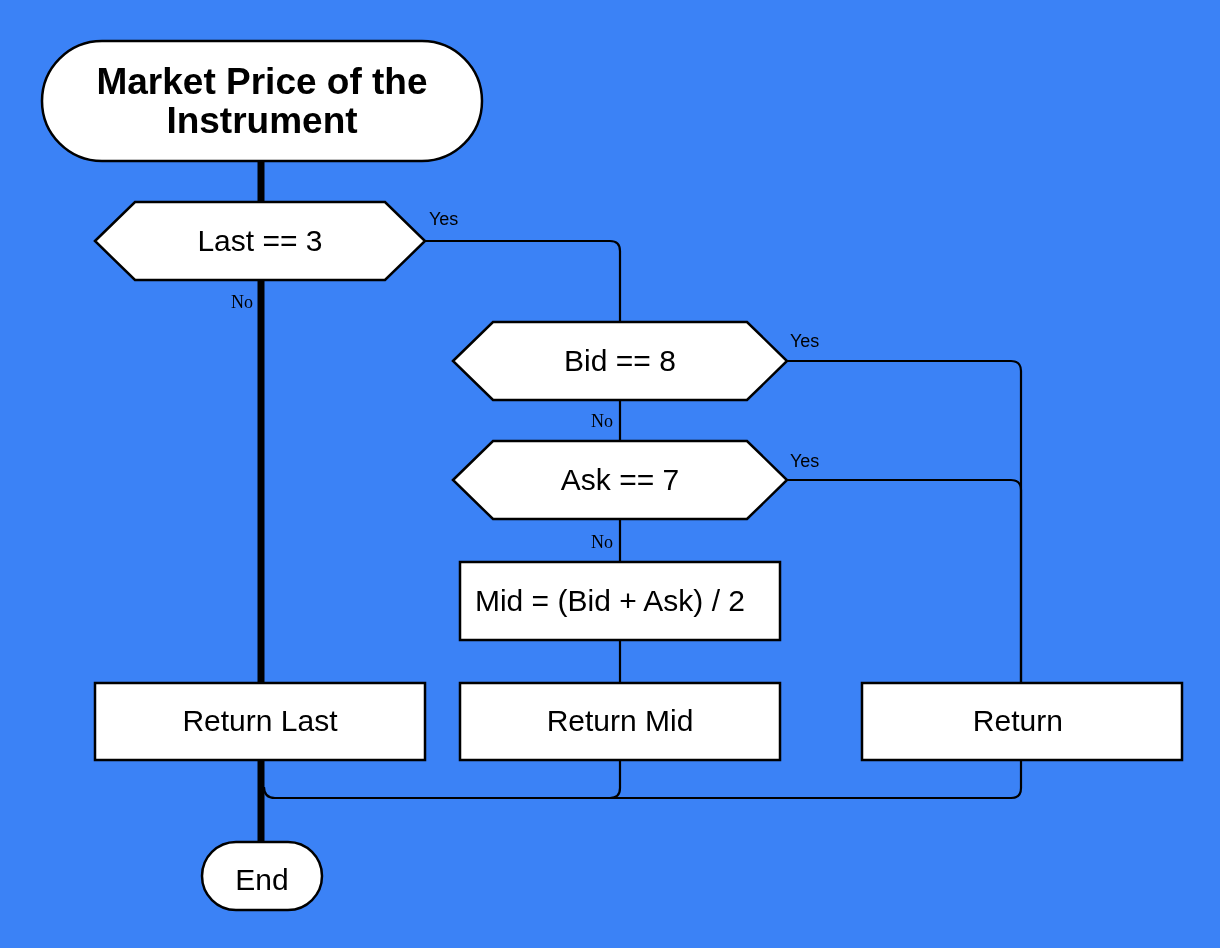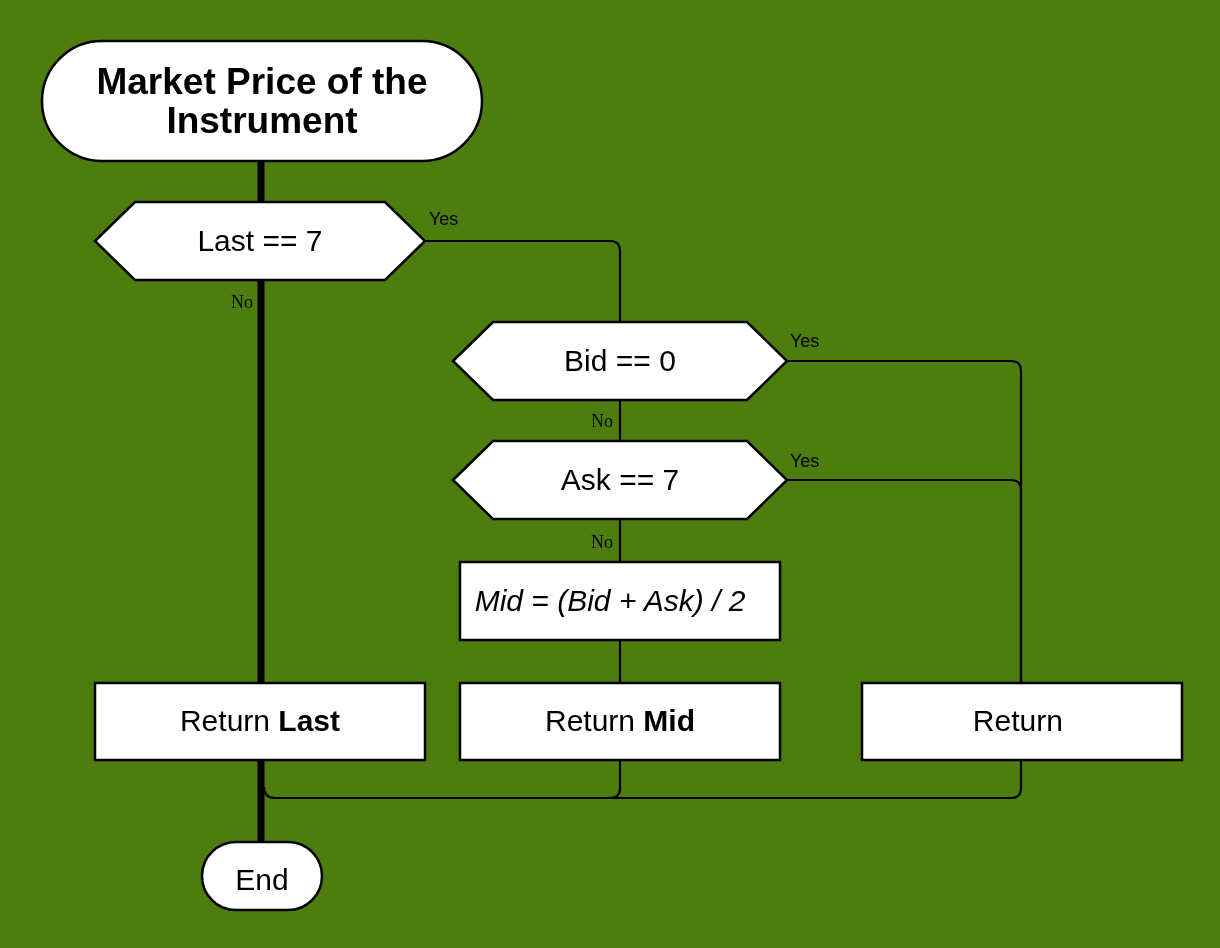--- a/index.html
+++ b/index.html
@@ -27,41 +27,41 @@
     position: absolute;
     display: flex;
     align-items: center;
     justify-content: center;
     text-align: center;
     color: #000000;
     font-size: 30px;
     line-height: 1.15;
     white-space: pre-wrap;
   }
-  .node-label .b { font-weight: bold; }
+  .node-label .b { font-weight: normal; }
 
   .title-label {
     font-size: 37px;
     font-weight: bold;
     line-height: 39px;
   }
 
   .edge-label {
     position: absolute;
     color: #000000;
     font-size: 18px;
     line-height: 30px;
     white-space: nowrap;
   }
   .edge-label.right-align { text-align: right; font-family: Liberation Serif, serif; }
 </style>
 </head>
 <body>
 
-<div class="canvas" style="background: #4d7c0f;">
+<div class="canvas" style="background: #3b82f6;">
 
   <svg width="1220" height="948" viewBox="0 0 1220 948">
 
     <path class="edge-thick" d="M261 156 V844"></path>
 
     <path class="edge-thin" d="M425 241 H610 Q620 241 620 251 V323"></path>
 
     <path class="edge-thin" d="M620 400 V442"></path>
 
     <path class="edge-thin" d="M787 361 H1011 Q1021 361 1021 371 V684"></path>
@@ -90,27 +90,27 @@
 
     <rect class="shape" x="460" y="683" width="320" height="77"></rect>
 
     <rect class="shape" x="862" y="683" width="320" height="77"></rect>
 
     <rect class="shape" x="202" y="842" width="120" height="68" rx="34" ry="34"></rect>
   </svg>
 
   <div class="node-label title-label" style="left:62px; top:41px; width:400px; height:120px;">Market Price of the Instrument</div>
 
-  <div class="node-label" style="left:95px; top:202px; width:330px; height:78px;">Last == 7</div>
+  <div class="node-label" style="left:95px; top:202px; width:330px; height:78px;">Last == 3</div>
 
-  <div class="node-label" style="left:453px; top:322px; width:334px; height:78px;">Bid == 0</div>
+  <div class="node-label" style="left:453px; top:322px; width:334px; height:78px;">Bid == 8</div>
 
   <div class="node-label" style="left:453px; top:441px; width:334px; height:78px;">Ask == 7</div>
 
-  <div class="node-label" style="left:460px; top:562px; width:300px; height:78px;font-style:italic;">Mid = (Bid + Ask) / 2</div>
+  <div class="node-label" style="left:460px; top:562px; width:300px; height:78px;">Mid = (Bid + Ask) / 2</div>
 
   <div class="node-label" style="left:95px; top:683px; width:330px; height:77px;">
     <span>Return </span><span class="b">Last</span>
   </div>
 
   <div class="node-label" style="left:460px; top:683px; width:320px; height:77px;">
     <span>Return </span><span class="b">Mid</span>
   </div>
 
   <div class="node-label" style="left:862px; top:683px; width:320px; height:77px;">

